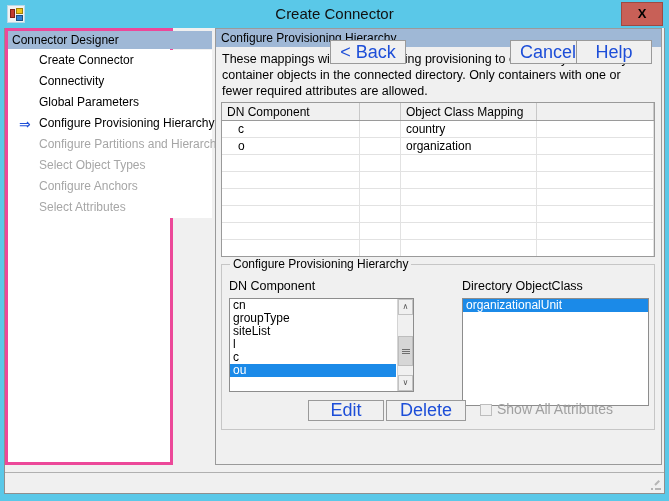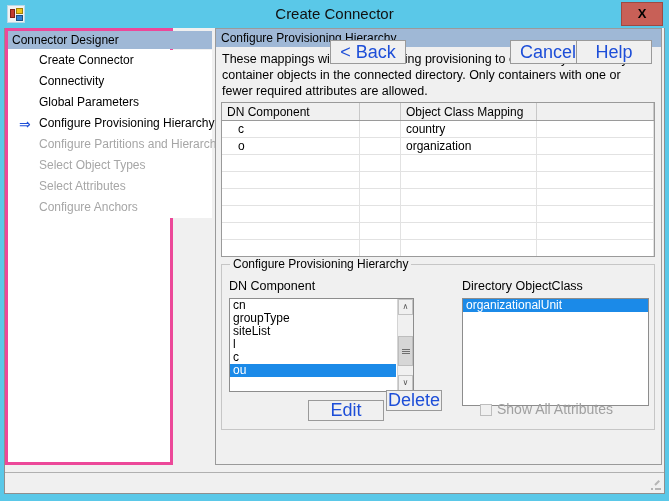--- a/index.html
+++ b/index.html
@@ -316,21 +316,21 @@
     box-sizing: border-box;
     background: #f0f0f0;
     border: 1px solid #9a9a9a;
     font-size: 18px;
     color: #1d4ed8;
     text-align: center;
     cursor: pointer;
   }
   #btn-new    { position: absolute; left: 7px;   top: 135px; width: 76px; height: 21px; line-height: 19px; }
   #btn-edit   { position: absolute; left: 86px;  top: 135px; width: 76px; height: 21px; line-height: 19px; }
-  #btn-delete { position: absolute; left: 164px; top: 125px; width: 56px; height: 21px; line-height: 19px; }
+  #btn-delete { position: absolute; left: 164px; top: 135px; width: 80px; height: 21px; line-height: 19px; }
 
   #chk-show {
     position: absolute;
     left: 258px; top: 137px;
     font-size: 14px;
     color: #a0a0a0;
     line-height: 14px;
     white-space: nowrap;
   }
   #chk-box {
@@ -400,22 +400,22 @@
 
     <div id="nav-panel">
       <div id="nav-header">Connector Designer</div>
       <div id="nav-list">
           <div class="nav-item"><span>Create Connector</span></div>
           <div class="nav-item"><span>Connectivity</span></div>
           <div class="nav-item"><span>Global Parameters</span></div>
           <div class="nav-item"><span class="nav-arrow">⇒</span><span>Configure Provisioning Hierarchy</span></div>
           <div class="nav-item disabled"><span>Configure Partitions and Hierarchies</span></div>
           <div class="nav-item disabled"><span>Select Object Types</span></div>
+          <div class="nav-item disabled"><span>Configure Anchors</span></div>
           <div class="nav-item disabled"><span>Select Attributes</span></div>
-          <div class="nav-item disabled"><span>Configure Anchors</span></div>
         </div>
     </div>
 
     <div id="content-panel">
       <div id="content-header">Configure Provisioning Hierarchy</div>
       <div id="description">These mappings will be used during provisioning to create any necessary container objects in the connected directory.  Only containers with one or fewer required attributes are allowed.</div>
 
       <div id="grid">
         <table>
           <thead>

